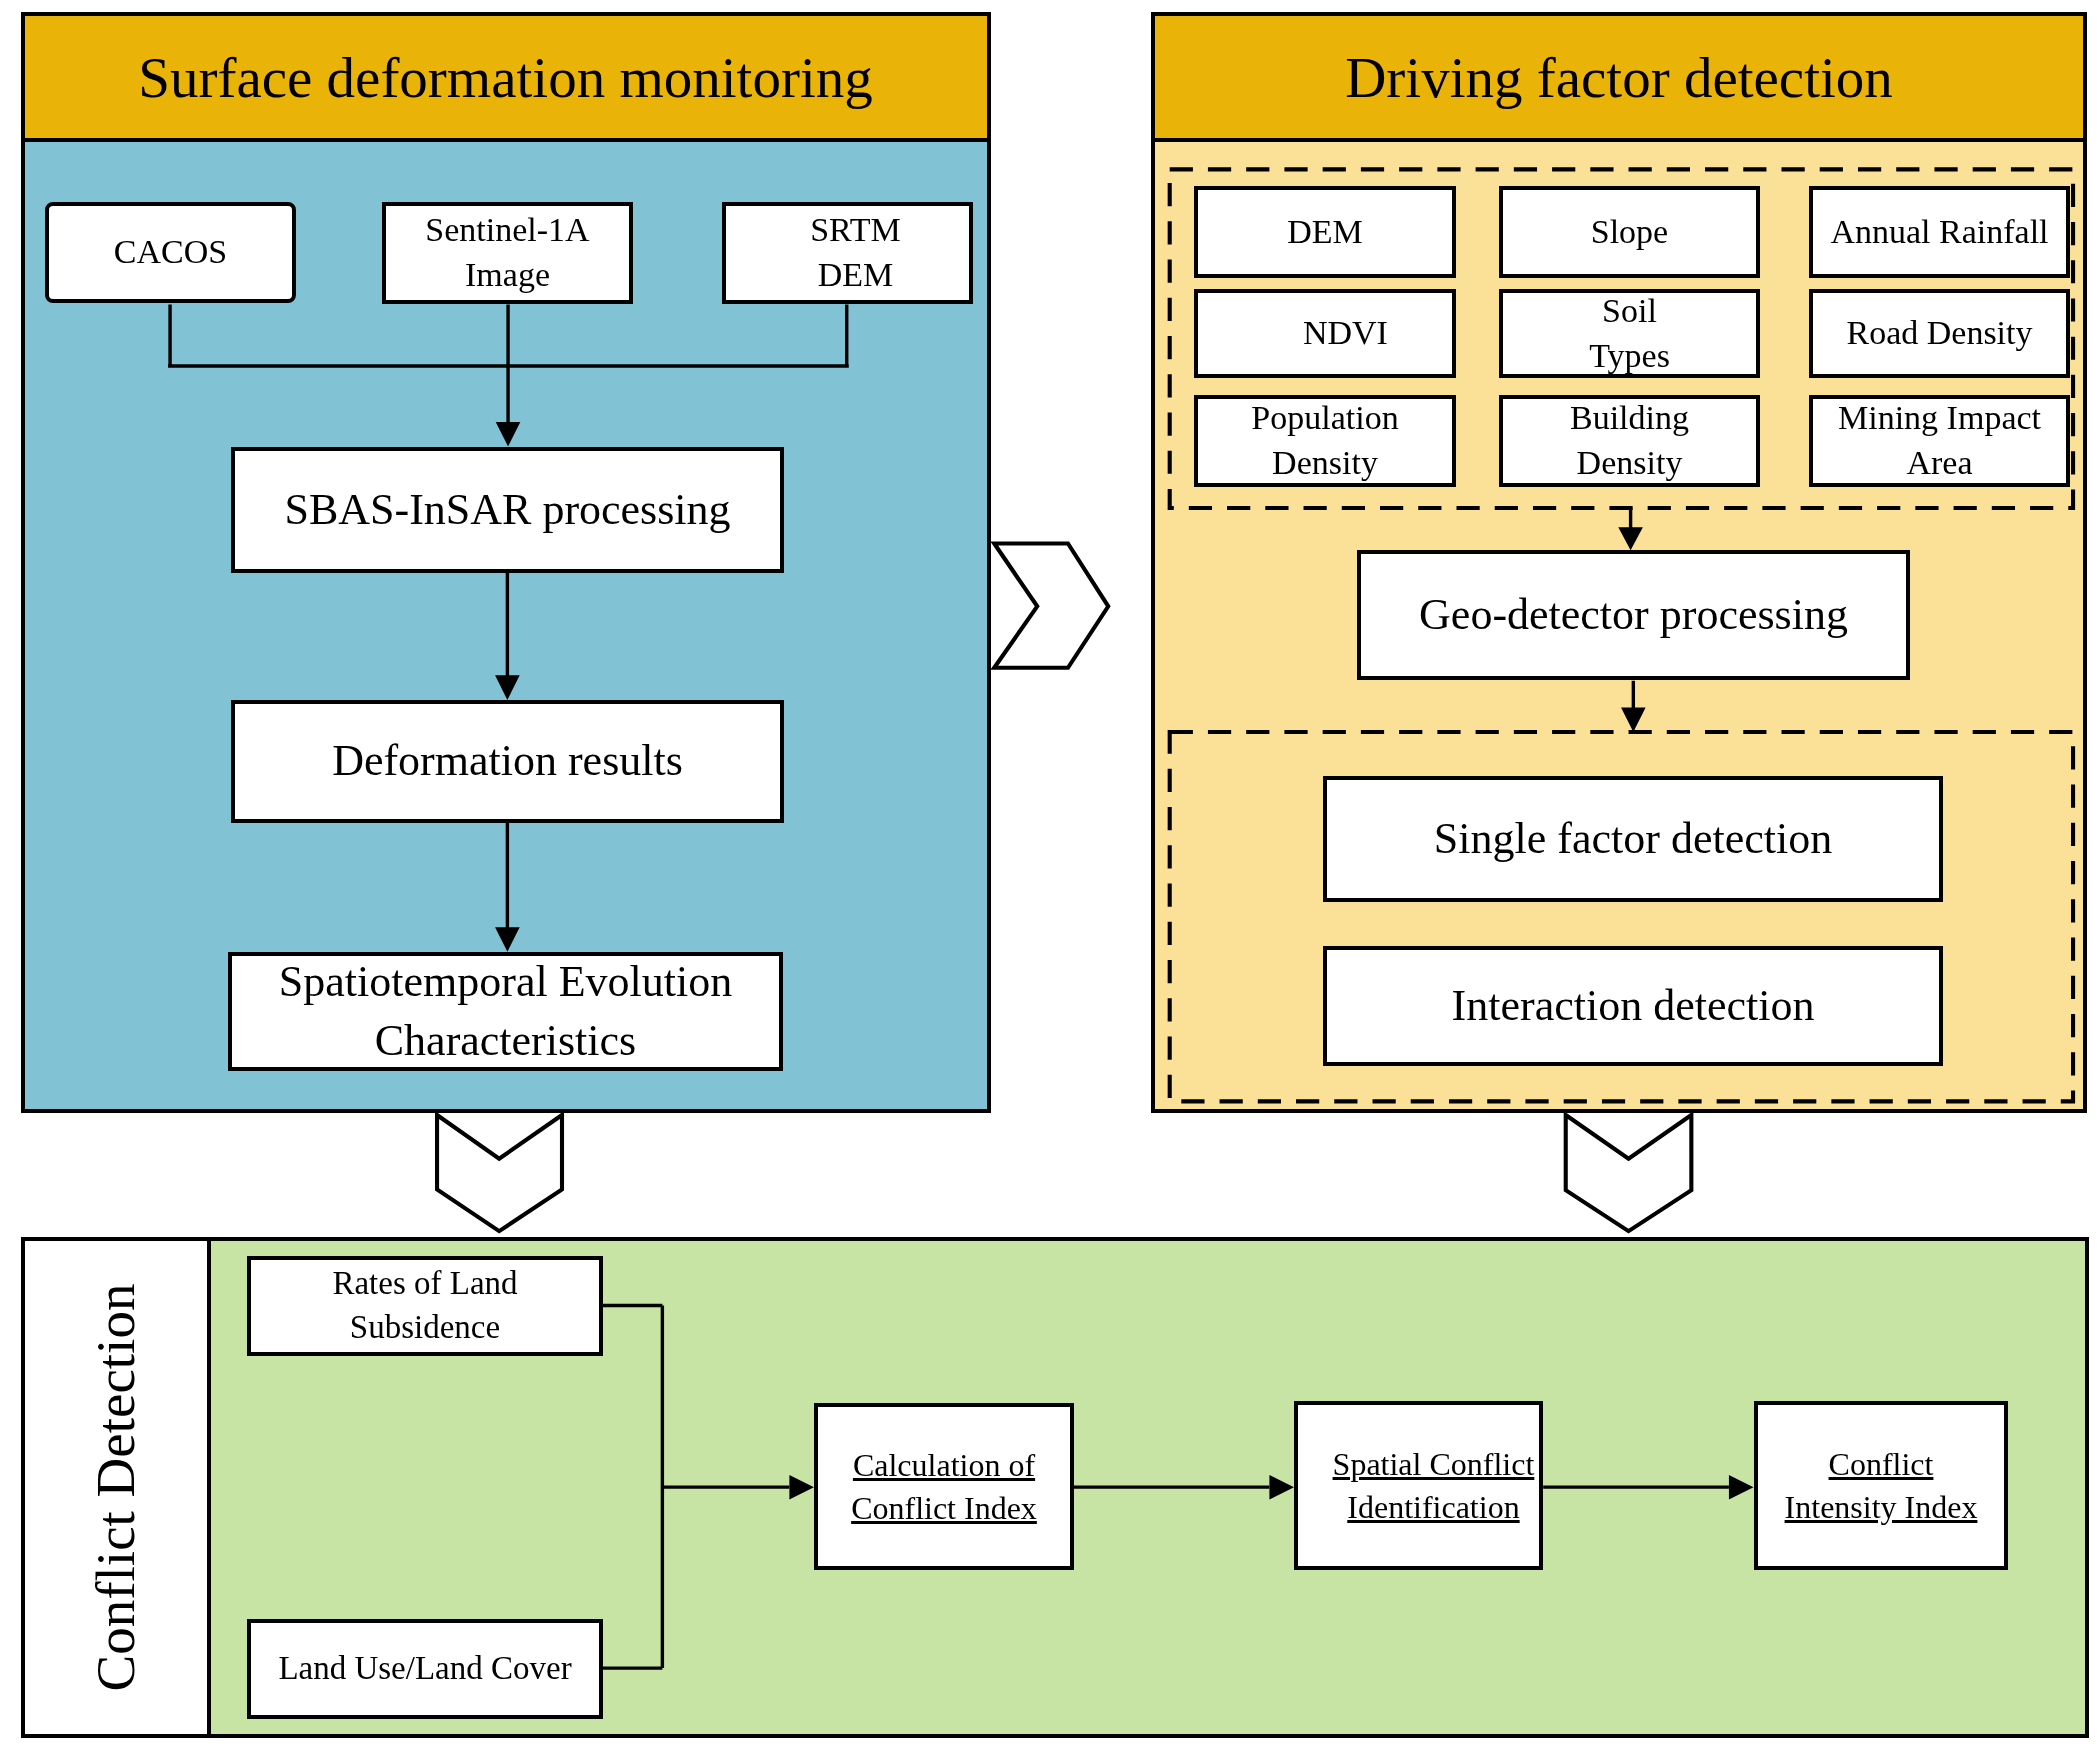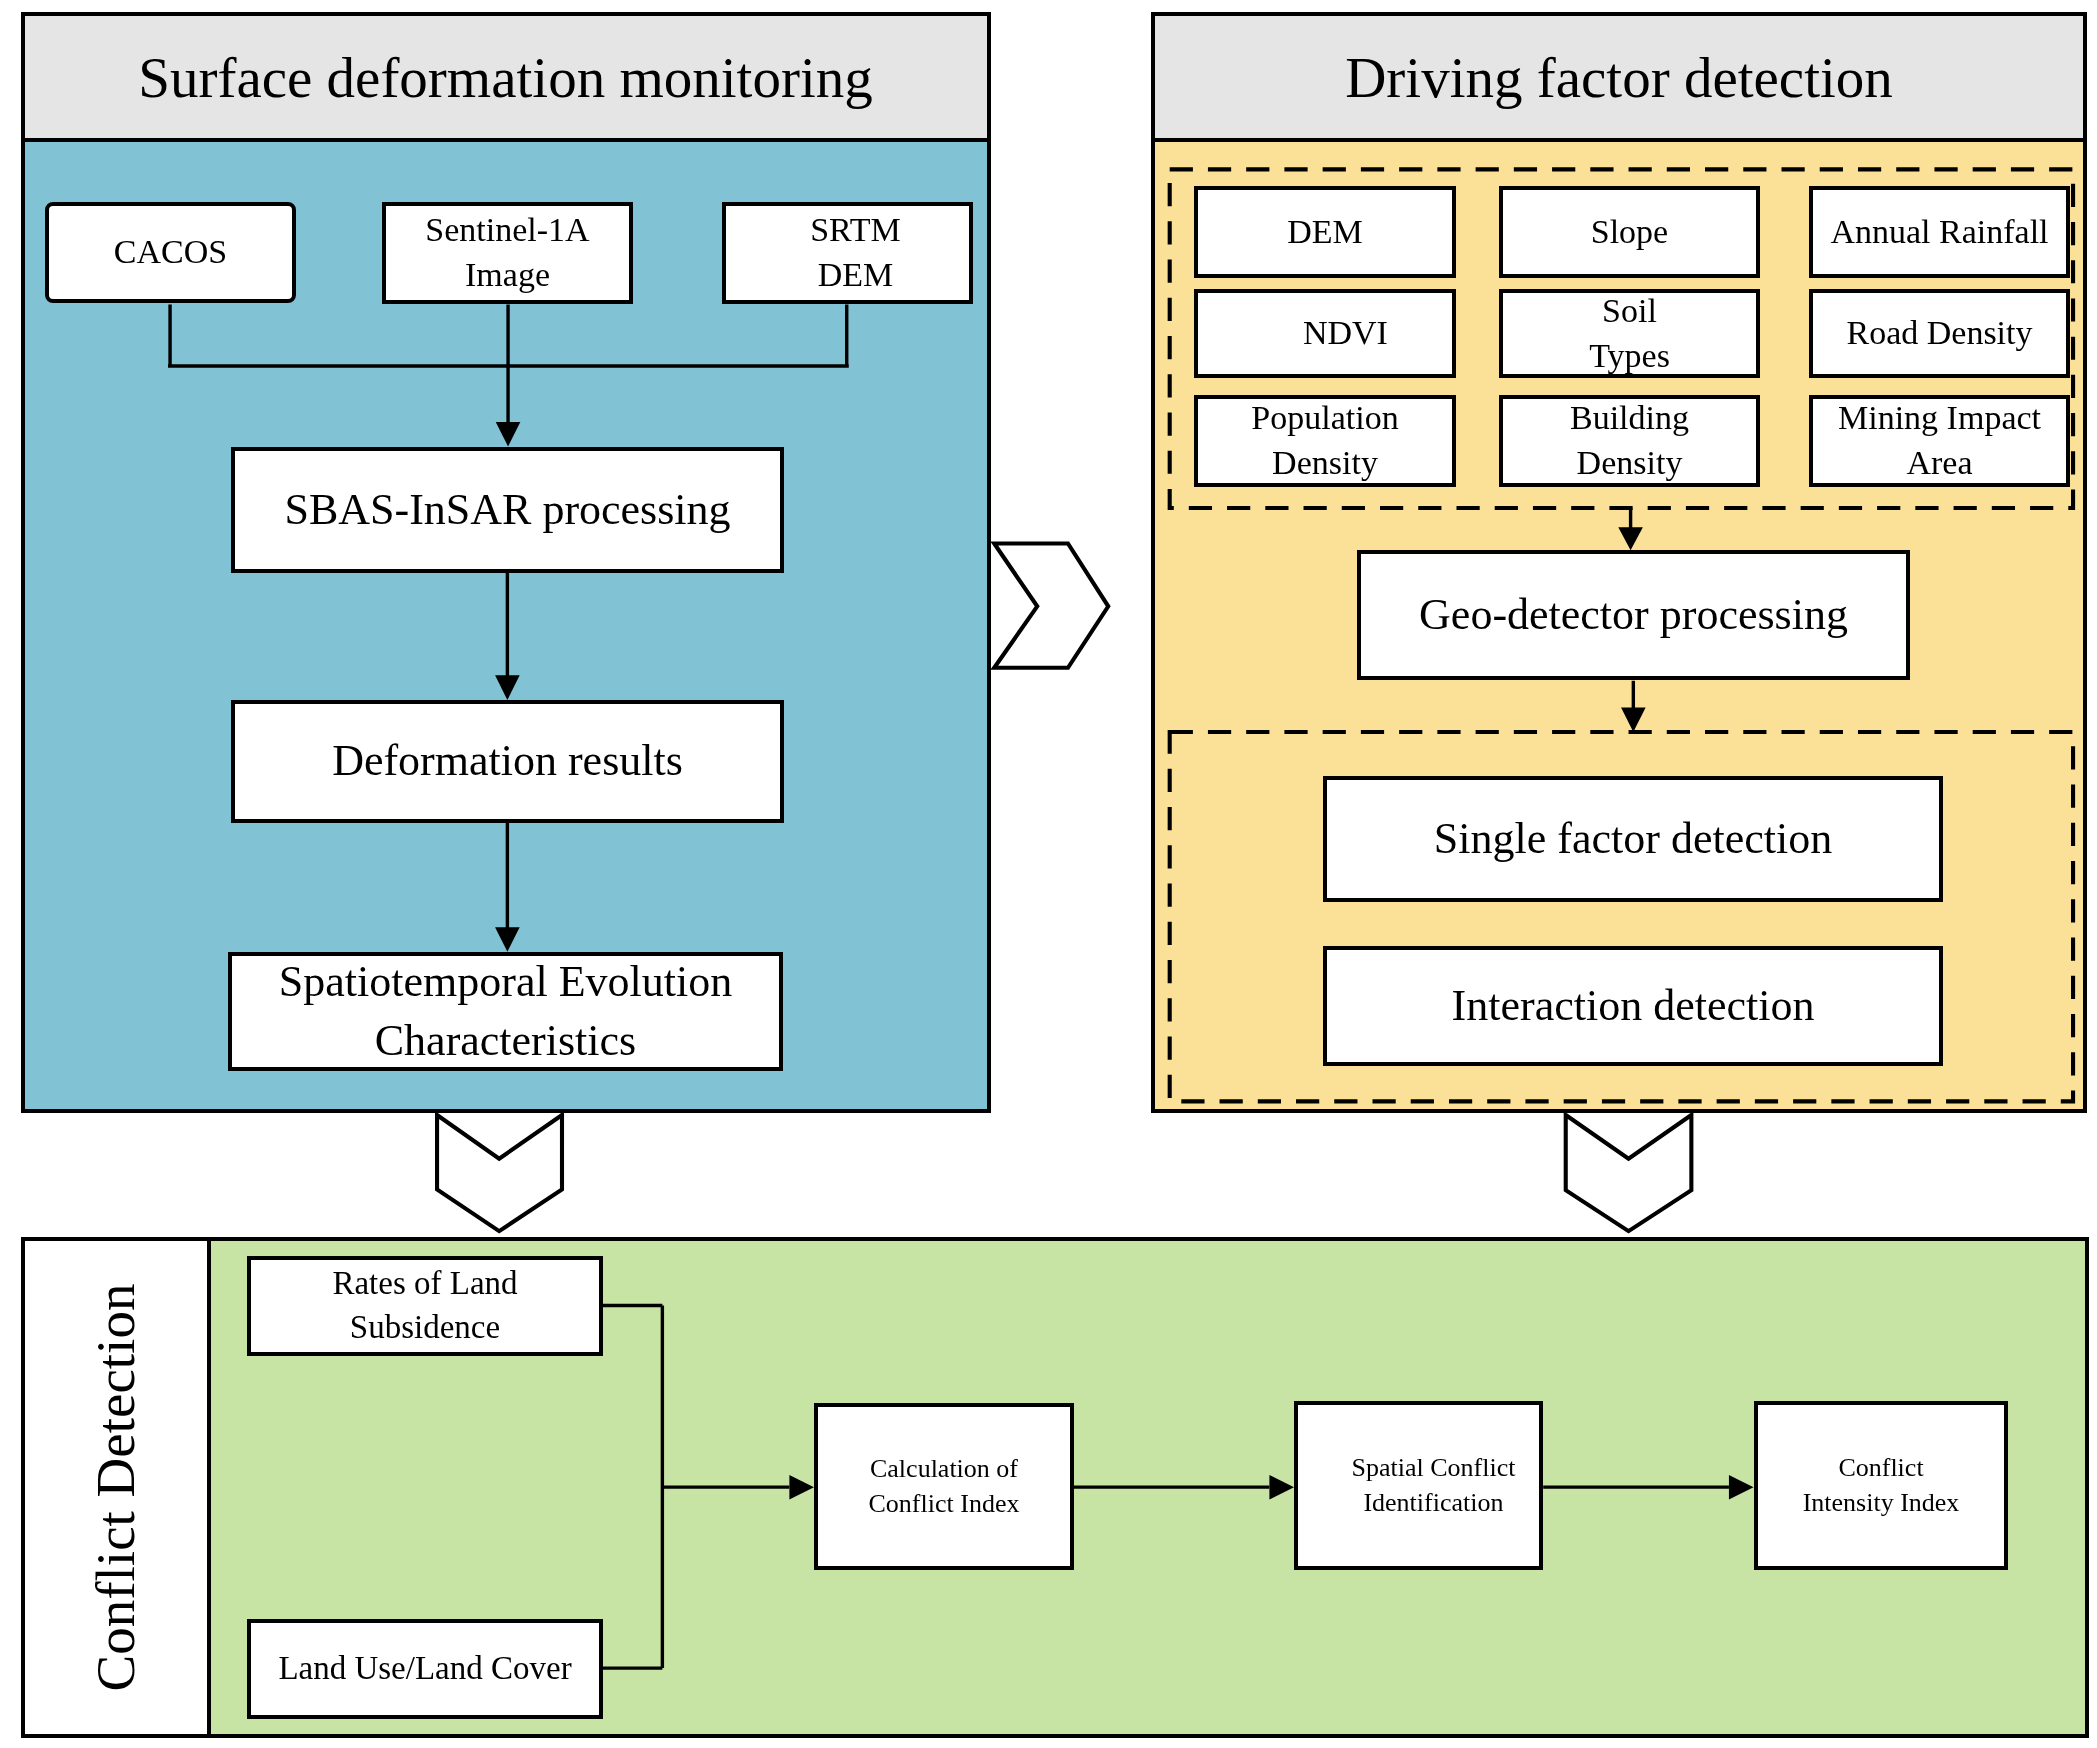--- a/index.html
+++ b/index.html
@@ -14,21 +14,21 @@
   .panel{
     position:absolute;
     border:4.8px solid #000;
     background:#fff;
     box-sizing:border-box;
     z-index:0;
   }
   .panel-title{
     height:126px;
     border-bottom:4.1px solid #000;
-    background:#e5e5e5;
+    background:#eab308;
     display:flex;align-items:center;justify-content:center;
     font-size:57px;
     box-sizing:border-box;
     text-align:center;
   }
   .panel-body{
     position:absolute;left:0;right:0;top:126px;bottom:0;
   }
   .body-blue{background:#81C3D4;}
   .body-yellow{background:#FBE098;}
@@ -60,21 +60,21 @@
     display:flex;align-items:center;justify-content:center;
     text-align:center;
     font-size:34px;
     line-height:1.32;
     white-space:pre-line;
     z-index:3;
     padding:0 4.1px;
   }
   .box.wide{font-size:44px;}
   .box.green-in{font-size:33px;}
-  .box.process{font-size:26px;}
+  .box.process{font-size:32px;text-decoration:underline;}
 </style>
 </head>
 <body>
 
 <div class="stage">
 
   <section class="panel" style="left:20.5px;top:12.3px;width:970px;height:1101px;">
     <header class="panel-title">Surface deformation monitoring</header>
     <div class="panel-body body-blue"></div>
   </section>

